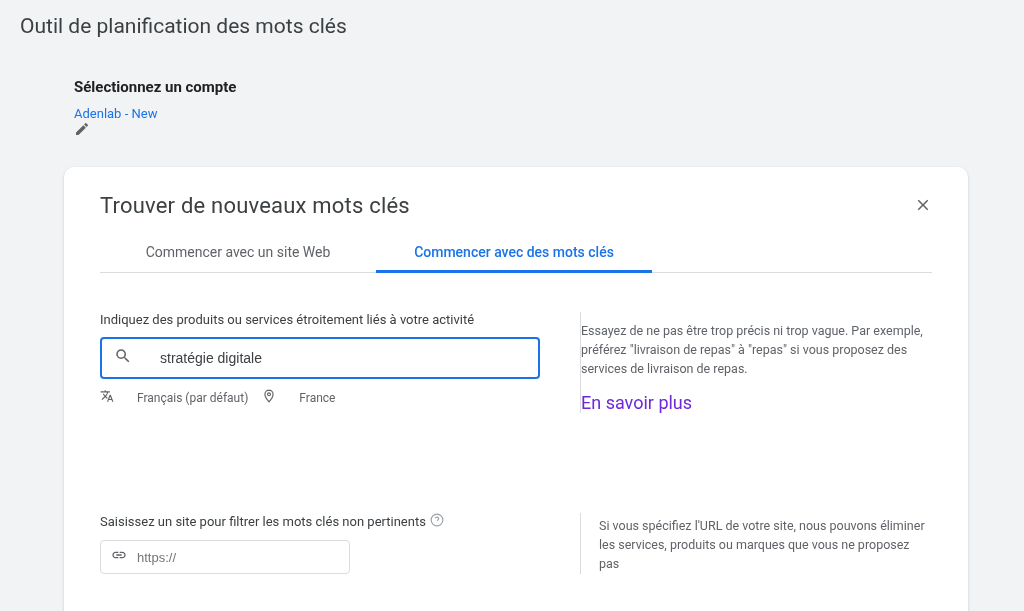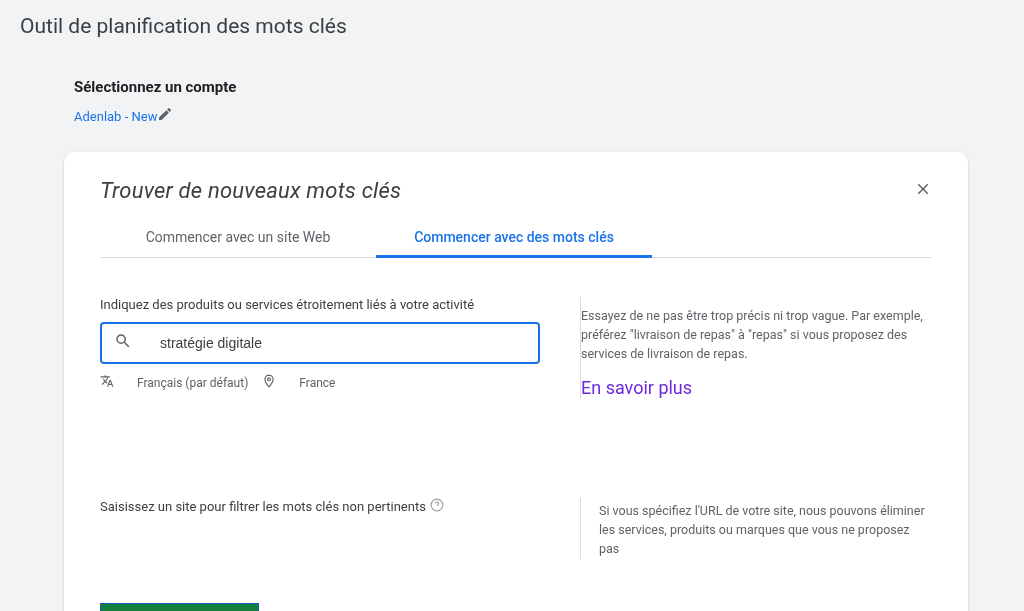--- a/index.html
+++ b/index.html
@@ -26,22 +26,22 @@
       padding: 30px 0 0 74px;
     }
     .account-heading {
       font-size: 15px;
       font-weight: 700;
       color: #202124;
       margin-bottom: 10px;
     }
     .account-row {
       display: flex;
-      align-items: center;
       gap: 0;
+      flex-direction: column;
     }
     .account-link {
       color: #1a73e8;
       font-size: 13px;
       text-decoration: none;
     }
     .pencil-icon {
       width: 16px;
       height: 16px;
       color: #5f6368;
@@ -51,22 +51,21 @@
       background: #fff;
       border-radius: 10px;
       margin: 26px 56px 0 64px;
       padding: 26px 36px 14px 36px;
       box-shadow: 0 1px 3px rgba(60,64,67,0.15), 0 1px 2px rgba(60,64,67,0.1);
       position: relative;
     }
     .card-header {
       display: flex;
       justify-content: space-between;
-      align-items: flex-start;
-      font-style: italic;
+      align-items: flex-end;
     }
     .card-title {
       font-size: 22px;
       font-weight: 400;
       color: #3c4043;
       letter-spacing: 0.2px;
     }
     .close-icon {
       width: 18px;
       height: 18px;
@@ -301,20 +300,28 @@
       <div class="field-label">
         <span>Saisissez un site pour filtrer les mots clés non pertinents</span>
         <span>
           <svg class="help-icon" viewBox="0 0 24 24" fill="none" stroke="currentColor" stroke-width="2">
             <circle cx="12" cy="12" r="10"></circle>
             <path d="M9.09 9a3 3 0 0 1 5.83 1c0 2-3 3-3 3"></path>
             <line x1="12" y1="17" x2="12" y2="17"></line>
           </svg>
         </span>
       </div>
+      <div class="url-input-wrap">
+        <span>
+          <svg class="link-icon" viewBox="0 0 24 24" fill="currentColor">
+            <path d="M3.9 12c0-1.71 1.39-3.1 3.1-3.1h4V7H7c-2.76 0-5 2.24-5 5s2.24 5 5 5h4v-1.9H7c-1.71 0-3.1-1.39-3.1-3.1zM8 13h8v-2H8v2zm9-6h-4v1.9h4c1.71 0 3.1 1.39 3.1 3.1s-1.39 3.1-3.1 3.1h-4V17h4c2.76 0 5-2.24 5-5s-2.24-5-5-5z"></path>
+          </svg>
+        </span>
+        <input type="text" placeholder="https://" style="">
+      </div>
     </div>
     <div class="url-right">
       <div class="help-text">Si vous spécifiez l'URL de votre site, nous pouvons éliminer les services, produits ou marques que vous ne proposez pas</div>
     </div>
   </div>
 
   <button class="primary-btn">Obtenir des résultats</button>
 </div>
 
 </body></html>

